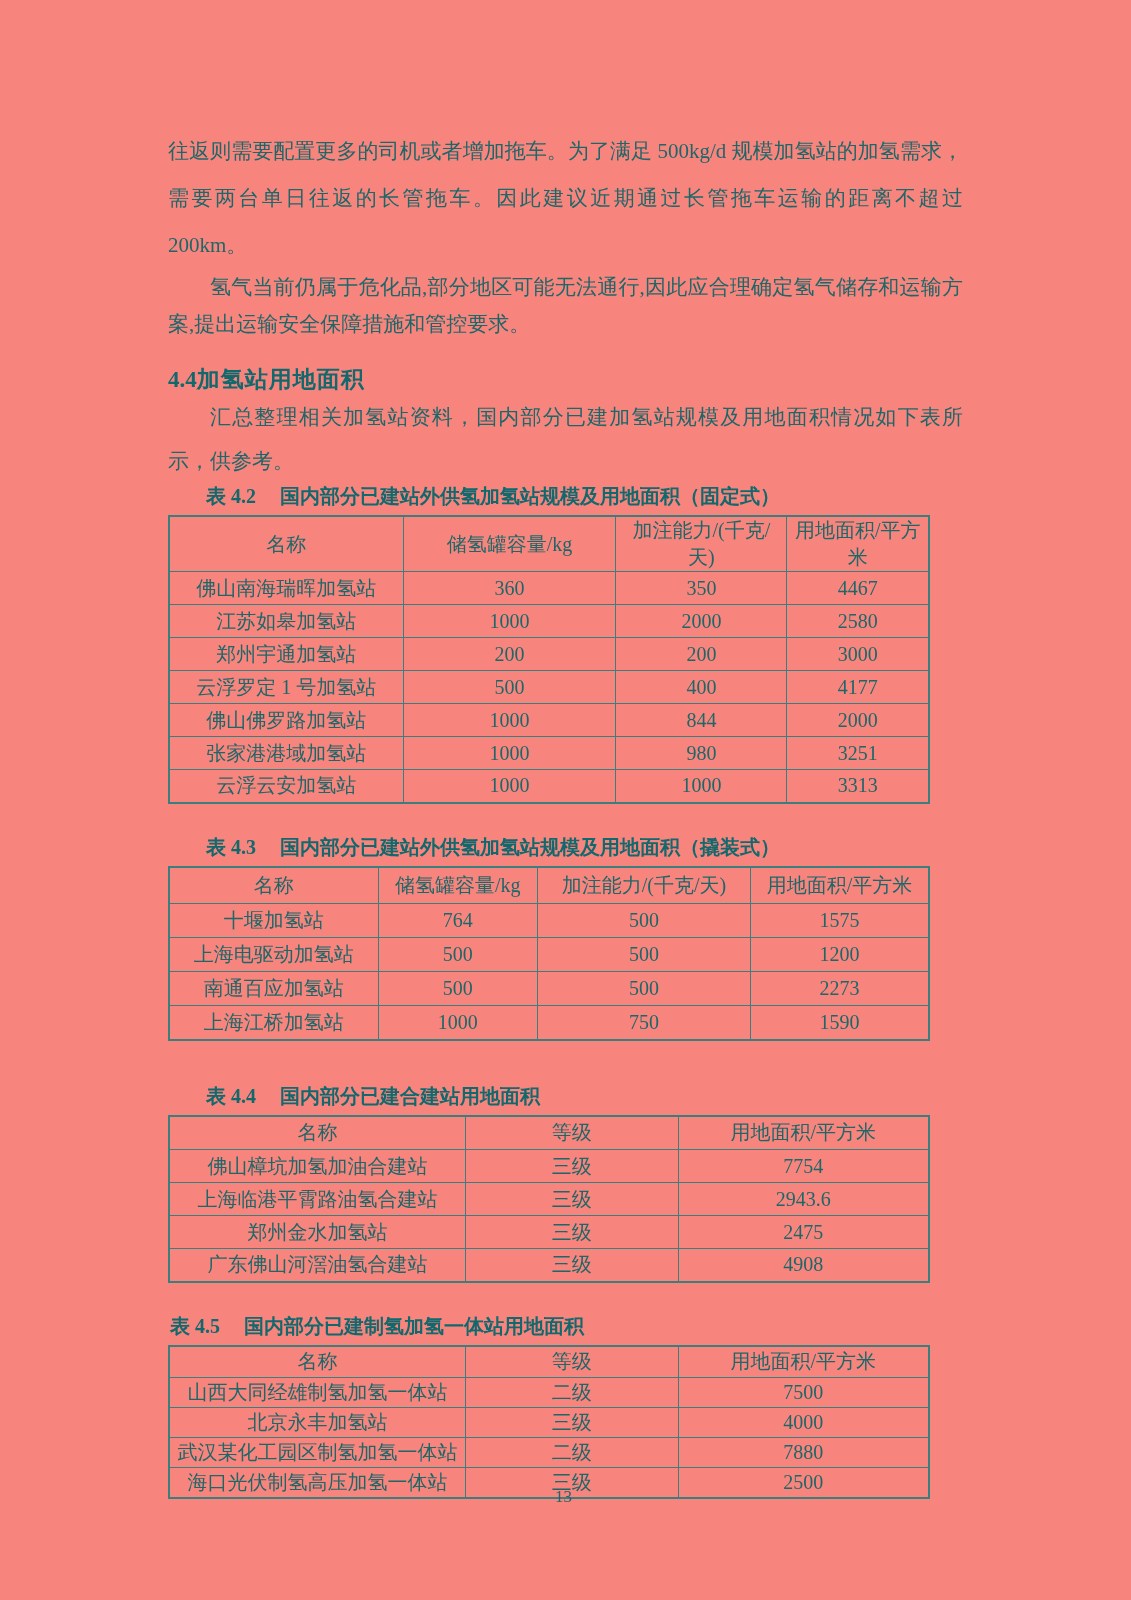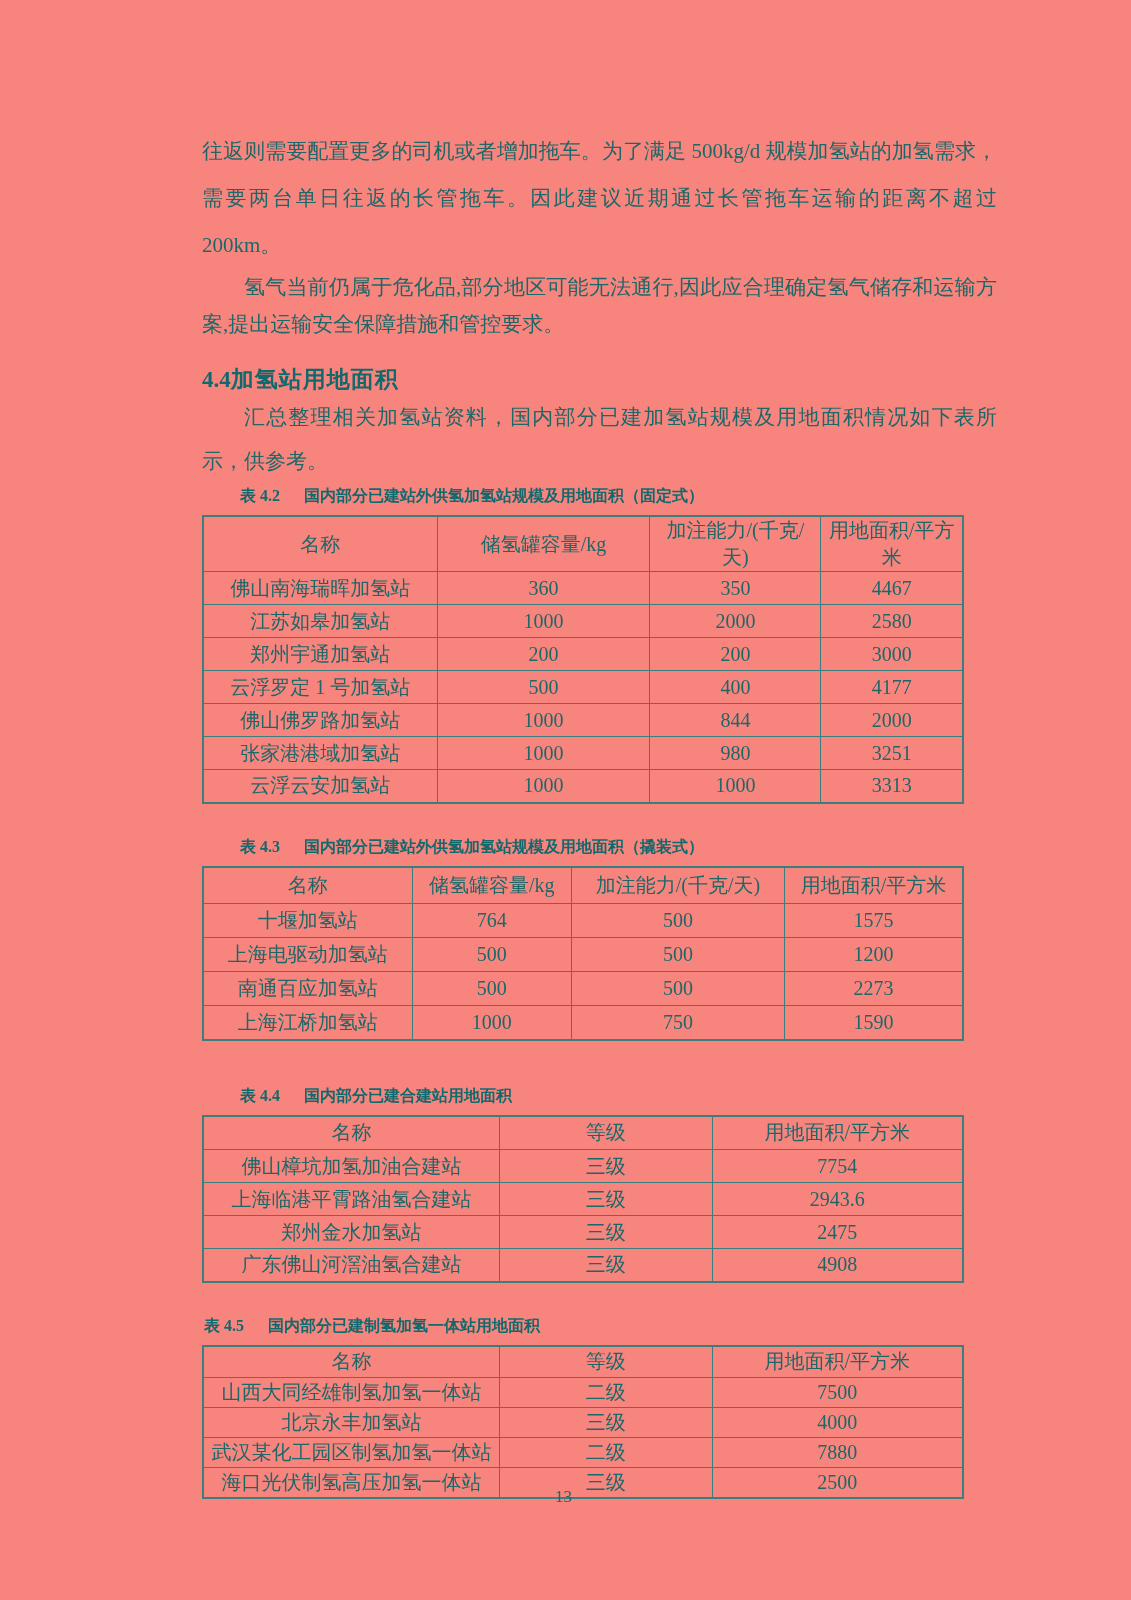--- a/index.html
+++ b/index.html
@@ -11,21 +11,20 @@
   *{box-sizing:border-box;}
   html,body{margin:0;padding:0;}
   body{background:var(--bg);}
   .page{
     position:relative;
     width:1131px;height:1600px;
     background:var(--bg);
     color:var(--ink);
     font-family:"Liberation Serif","DejaVu Serif",serif;
     overflow:hidden;
-    padding-left:34px;
   }
   .content{margin-left:168px;width:795px;padding-top:128px;}
 
   p.para{margin:0;text-align:justify;font-size:21px;color:var(--ink);}
   .p1{line-height:47px;}
   .p2{line-height:37px;margin-top:5px;text-indent:2em;}
   .p3{line-height:44px;margin-top:16px;text-indent:2em;}
 
   h2.section-heading{
     margin:21px 0 0 0;
@@ -35,21 +34,21 @@
     font-family:"Liberation Sans","DejaVu Sans",sans-serif;
     letter-spacing:1px;
   }
   h2.section-heading .sec-num{
     font-family:"Liberation Serif","DejaVu Serif",serif;
     margin-right:0;letter-spacing:0;
   }
 
   .caption{
     margin:0 0 6px 0;
-    font-size:16px;font-weight:bold;line-height:26px;
+    font-size:20px;font-weight:bold;line-height:26px;
     color:var(--heading);
     font-family:"Liberation Sans","DejaVu Sans",sans-serif;
   }
   .cap-label{
     font-family:"Liberation Serif","DejaVu Serif",serif;
     margin-right:24px;
   }
   .cap-indent{padding-left:38px;}
   #block-t43 .caption{margin-top:30px;}
   #block-t44 .caption{margin-top:42px;}

